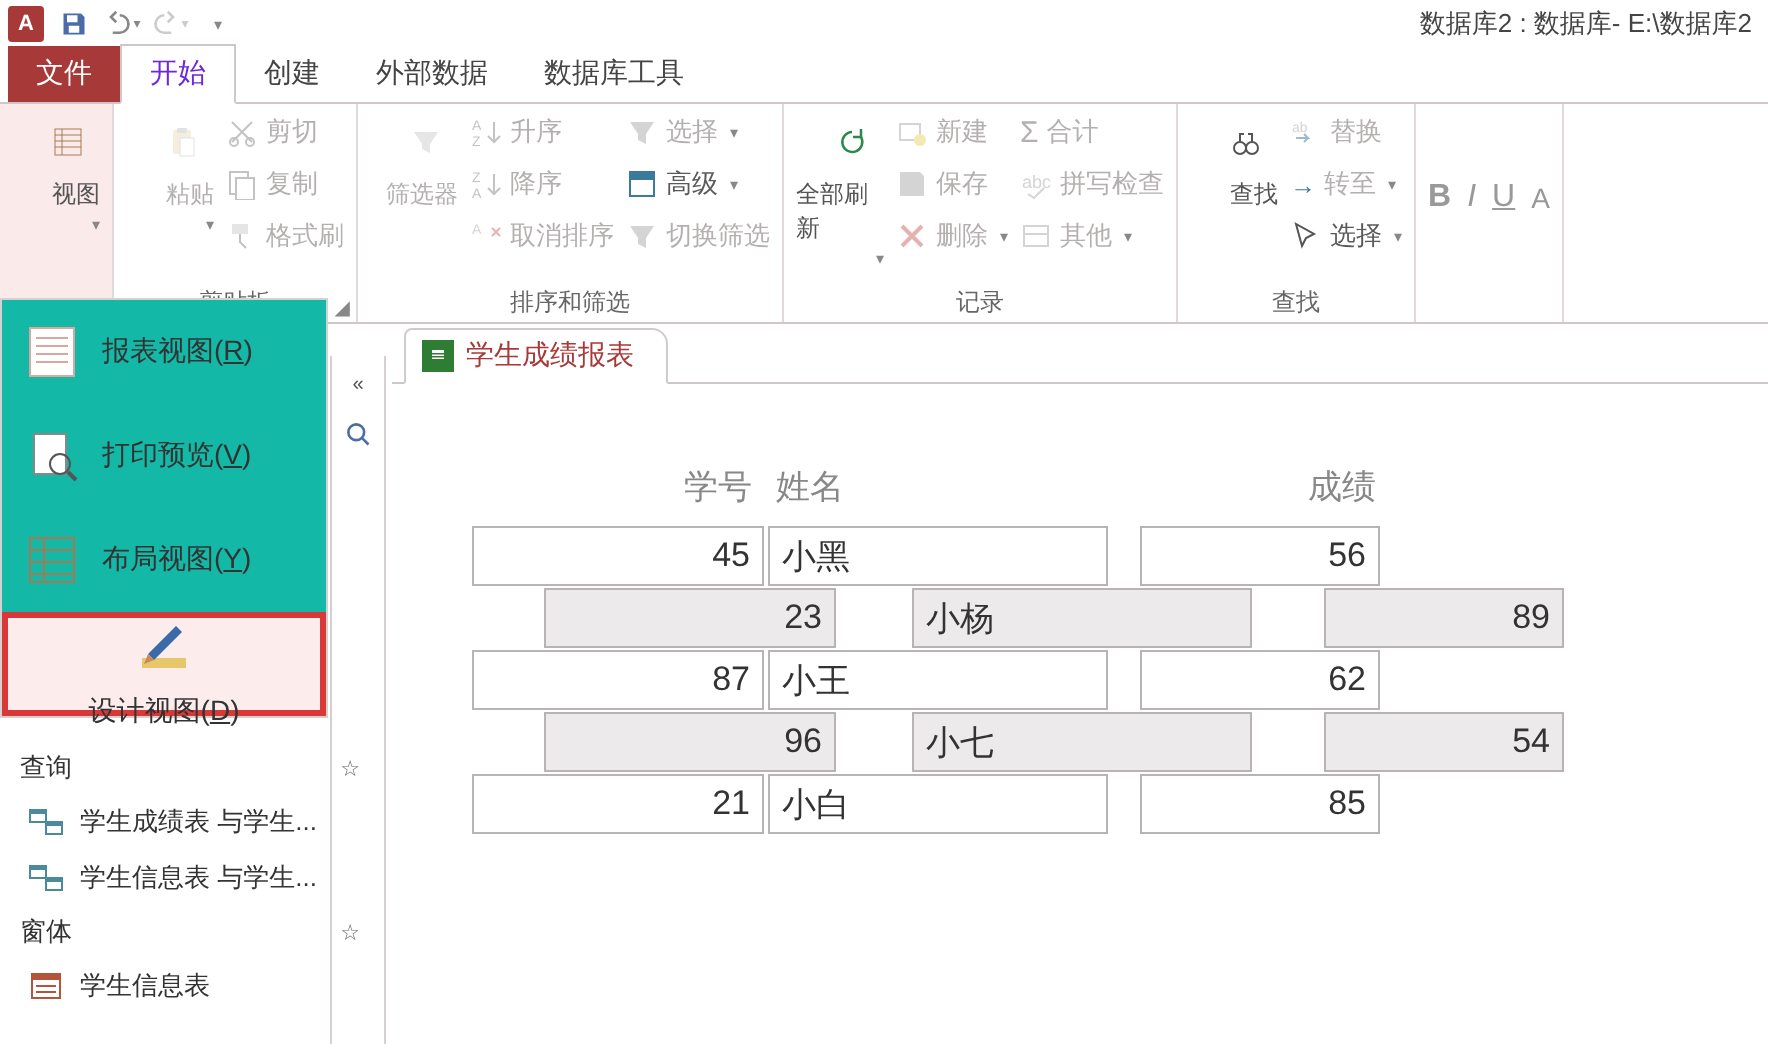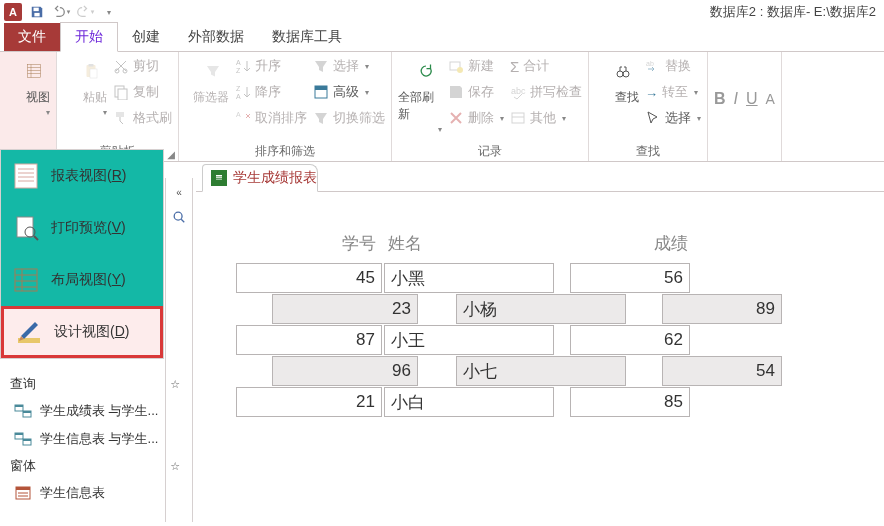--- a/index.html
+++ b/index.html
@@ -26,34 +26,34 @@
     .smallrow { display:flex; align-items:center; gap:4px; height:22px; font-size:13px; color:#5a5a5a; white-space:nowrap;}
     .smallrow .drop { font-size:8px; color:#888; margin-left:2px; }
     .smallcol { display:flex; flex-direction:column; gap:4px; }
     .disabled { color:#b5b0b0; }
     .disabled svg, .disabled .ico { opacity:.5; }
     .ribbon svg { width:16px; height:16px; }
     
     .viewmenu { position:absolute; left:0; top:149px; width:164px; background:#14b8a6; border:1px solid #d6d0d0; }
     .viewmenu .item { display:flex; align-items:center; height:52px; padding:0 10px; gap:10px; font-size:14px; color:#333; cursor:pointer; }
     .viewmenu .item .vmicon { width:30px; height:30px; display:flex; align-items:center; justify-content:center; }
-    .viewmenu .selected { border:3px solid #d93838; background:#fdecec; }
+    .viewmenu .selected { border:3px solid #d93838; background:#fdecec;flex-direction:column; }
     .navpane { position:absolute; left:0; top:371px; width:190px; }
     .navcat { padding:4px 10px; font-size:13px; color:#333; display:flex; justify-content:space-between; align-items:center; }
     .navcat .chev { font-size:11px; color:#666;}
     .navitem { display:flex; align-items:center; gap:8px; padding:5px 10px 5px 14px; font-size:13px; color:#333; }
     .navitem .nicon { width:18px; height:16px; }
     
     .sidestrip { position:absolute; left:165px; top:178px; width:28px; height:344px; border-left:1px solid #d6d0d0; border-right:1px solid #d6d0d0; }
     .sidestrip .sbtn { width:26px; height:22px; display:flex; align-items:center; justify-content:center; margin:3px auto; }
     .sidestrip .chev2 { font-size:10px; color:#555; }
     
     .docarea { position:absolute; left:196px; top:162px; right:0; bottom:0; }
     .tabbar { height:30px; display:flex; align-items:flex-end; padding-left:6px; border-bottom:1px solid #d0c8c8;}
-    .doctab { display:flex; align-items:center; gap:6px; padding:4px 0 4px 8px; border:1px solid #ccc; border-bottom:1px solid #fff; background:#fff; border-radius:4px 8px 0 0; font-size:14px; color:#a73a38; margin-bottom:-1px;}
+    .doctab { display:flex; align-items:center; gap:6px; padding:4px 16px 4px 8px; border:1px solid #ccc; border-bottom:1px solid #fff; background:#fff; border-radius:4px 8px 0 0; font-size:14px; color:#a73a38; margin-bottom:-1px;}
     .doctab .ticon { width:16px; height:16px; background:#2e7d32; display:flex;align-items:center;justify-content:center;}
     .reportbody { padding:40px 30px 0 40px; }
     .colheads { display:flex; margin-bottom:8px;}
     .colheads div { font-size:17px; color:#888; }
     .rows .row { display:flex; height:31px; }
     .rows .row.even .cell { background:#eceaea;margin-left:36px;}
     .cell { border:1px solid #b8b4b4; height:30px; display:flex; align-items:center; font-size:17px; color:#333; padding:0 6px; background:#fff; }
     .cell.id { width:146px; justify-content:flex-end; margin-right:2px;}
     .cell.name { width:170px; }
     .cell.score { width:120px; justify-content:flex-end; margin-left:16px; margin-right:2px;}

